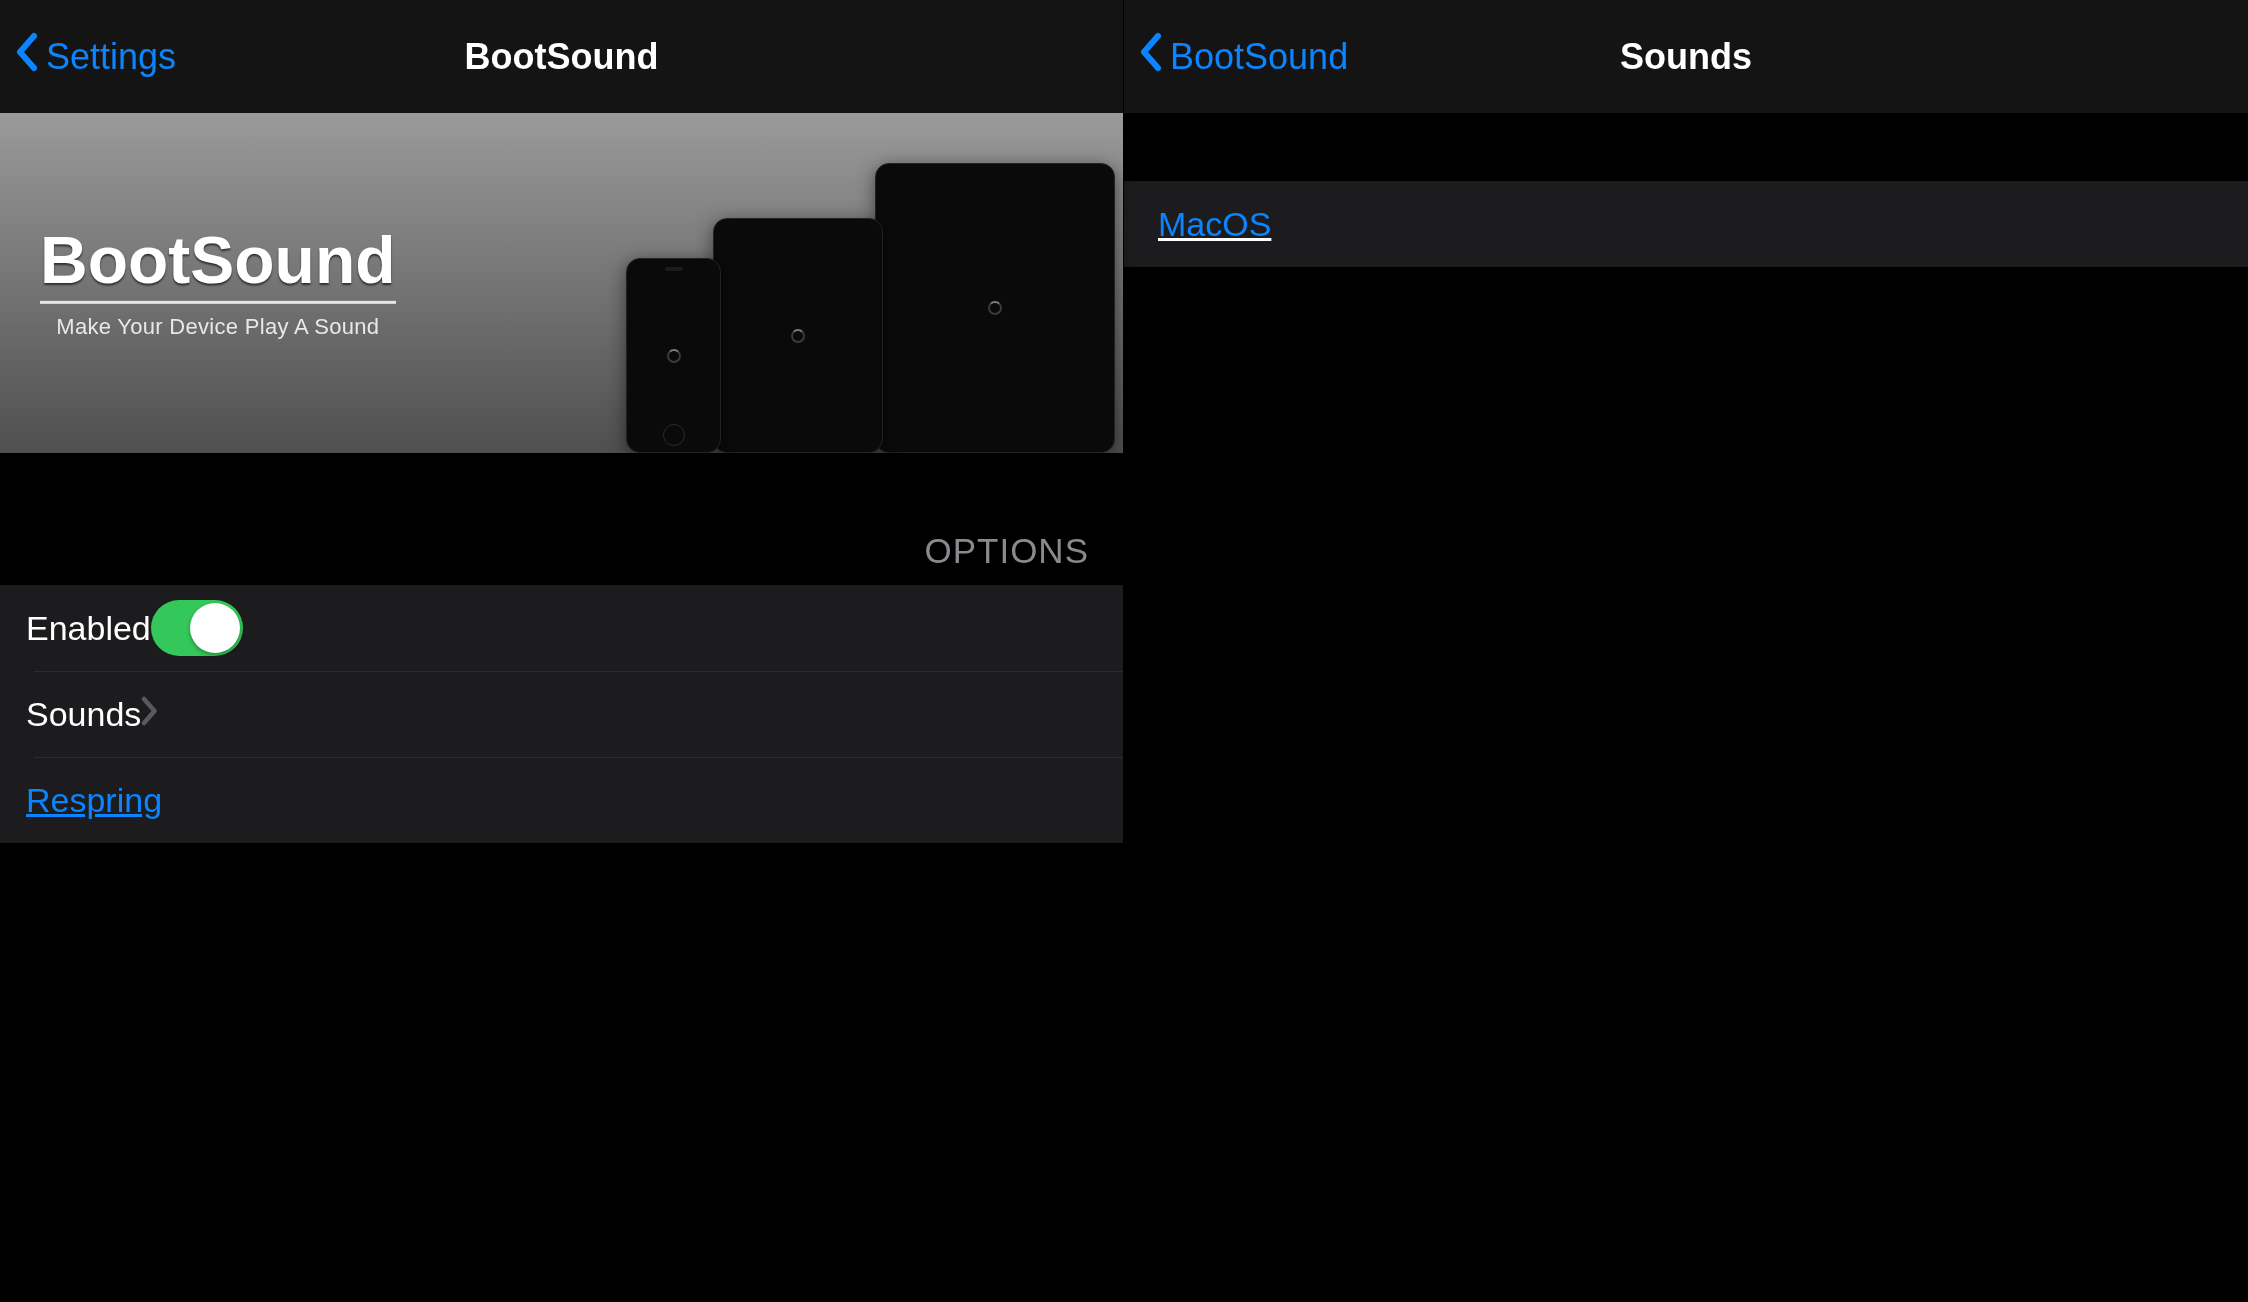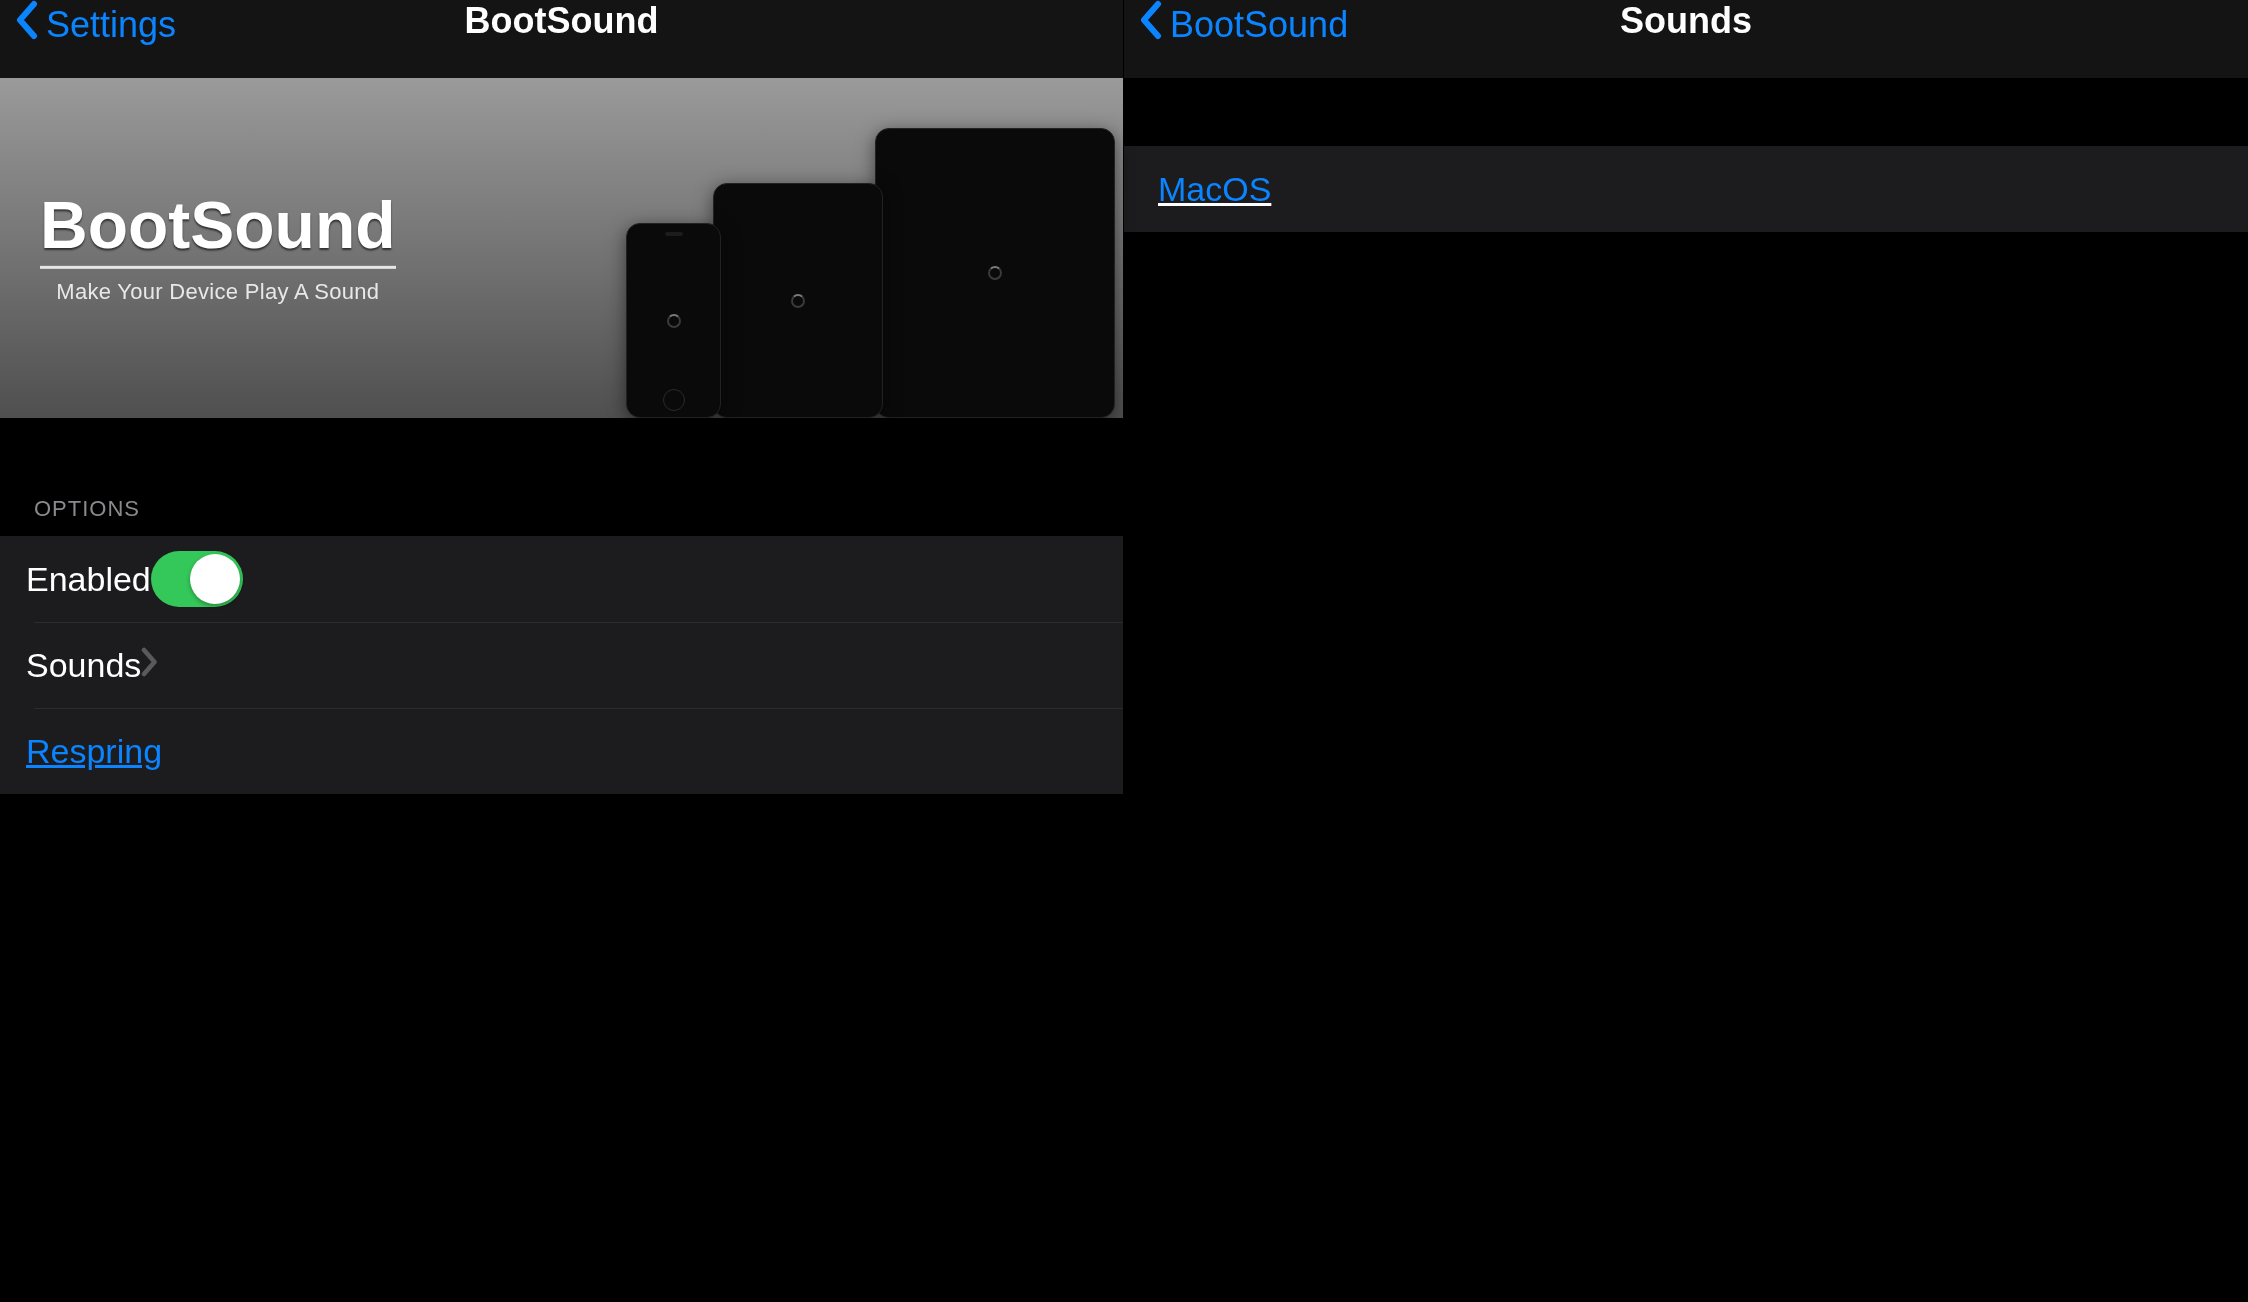--- a/index.html
+++ b/index.html
@@ -13,24 +13,24 @@
   }
   .pane {
     width: 50%;
     height: 100%;
     background: #000;
     color: #fff;
     position: relative;
   }
   .pane-left { border-right: 1px solid #000; }
   .navbar {
-    height: 78px;
+    height: 113px;
     background: #141414;
     display: flex;
-    align-items: flex-start;
+    align-items: center;
     position: relative;
   }
   .back-btn {
     display: flex;
     align-items: center;
     gap: 8px;
     color: #0a84ff;
     font-size: 36px;
     padding-left: 14px;
     cursor: pointer;
@@ -98,25 +98,26 @@
   .tablet-s { width: 170px; height: 235px; margin-right: -8px; z-index: 2; border-radius: 14px; }
   .tablet-l { width: 240px; height: 290px; z-index: 1; border-radius: 14px; }
   .spinner {
     width: 14px; height: 14px;
     border: 2px solid #3a3a3a;
     border-top-color: #7a7a7a;
     border-radius: 50%;
   }
   .section-header {
     color: #8a8a8e;
-    font-size: 22px;
+    font-size: 35px;
     letter-spacing: 1px;
     padding: 78px 34px 14px 34px;
     text-transform: uppercase;
     background: #000;
+    text-align: right;
   }
   .list { background: #1c1c1e; }
   .cell {
     display: flex;
     align-items: center;
     padding: 0 28px 0 26px;
     height: 86px;
     font-size: 34px;
     color: #fff;
     position: relative;

